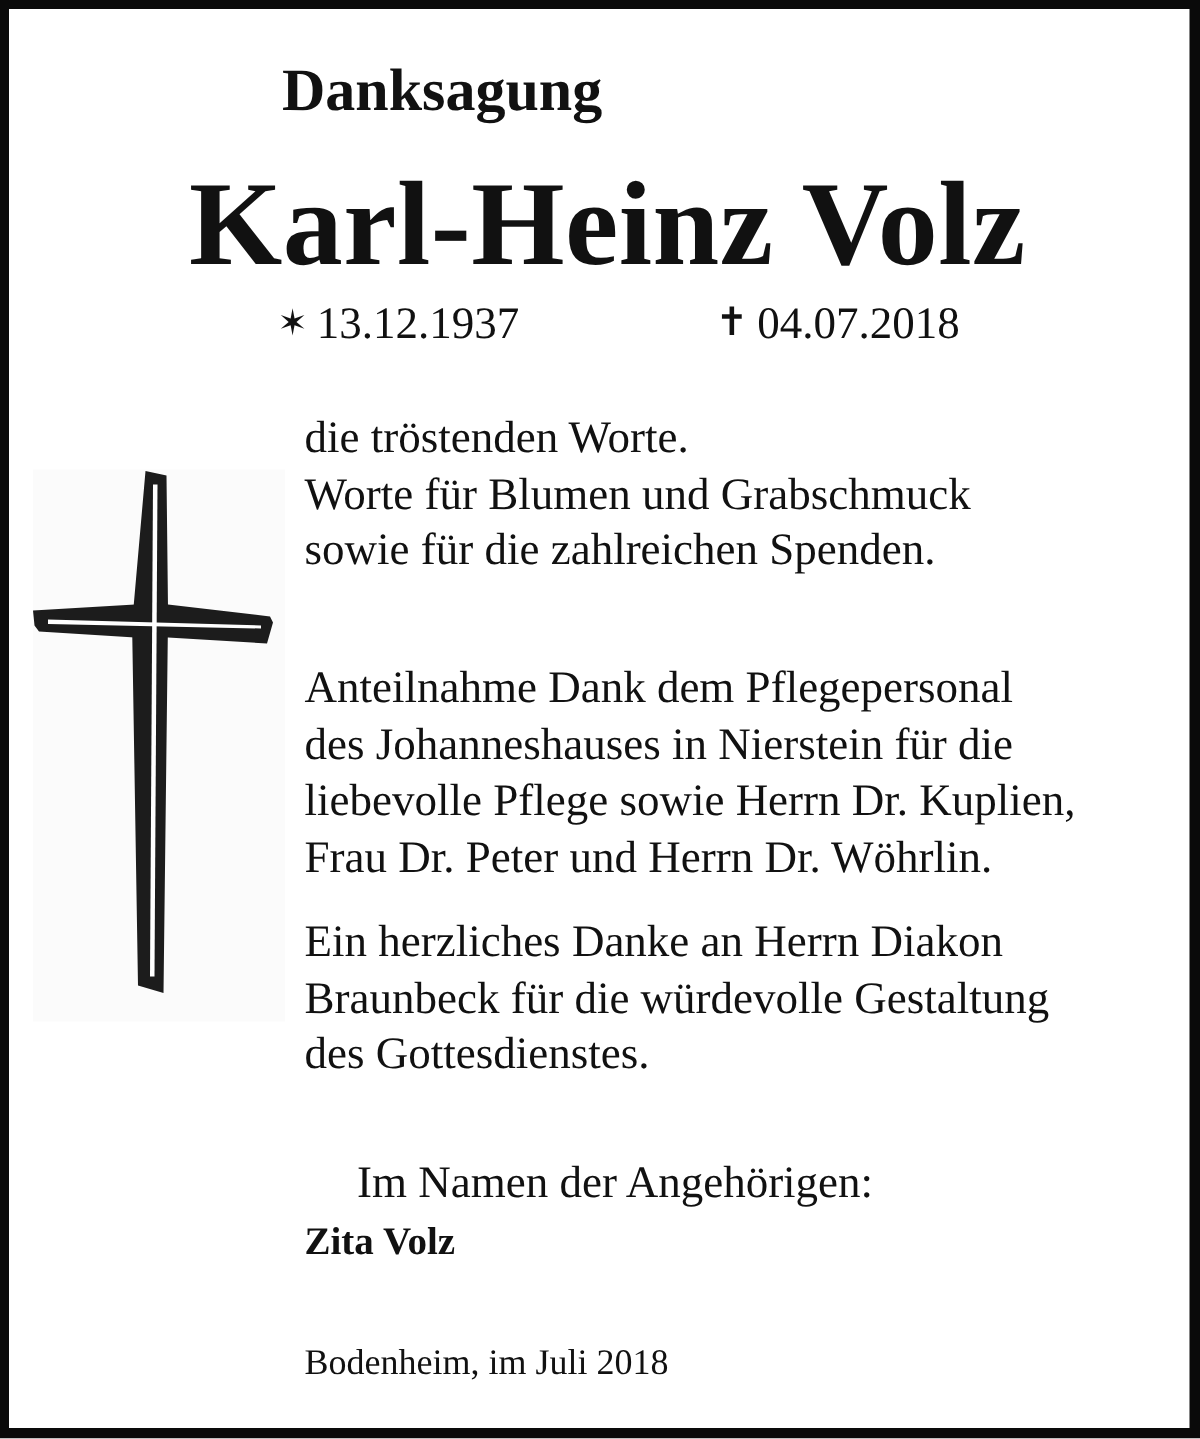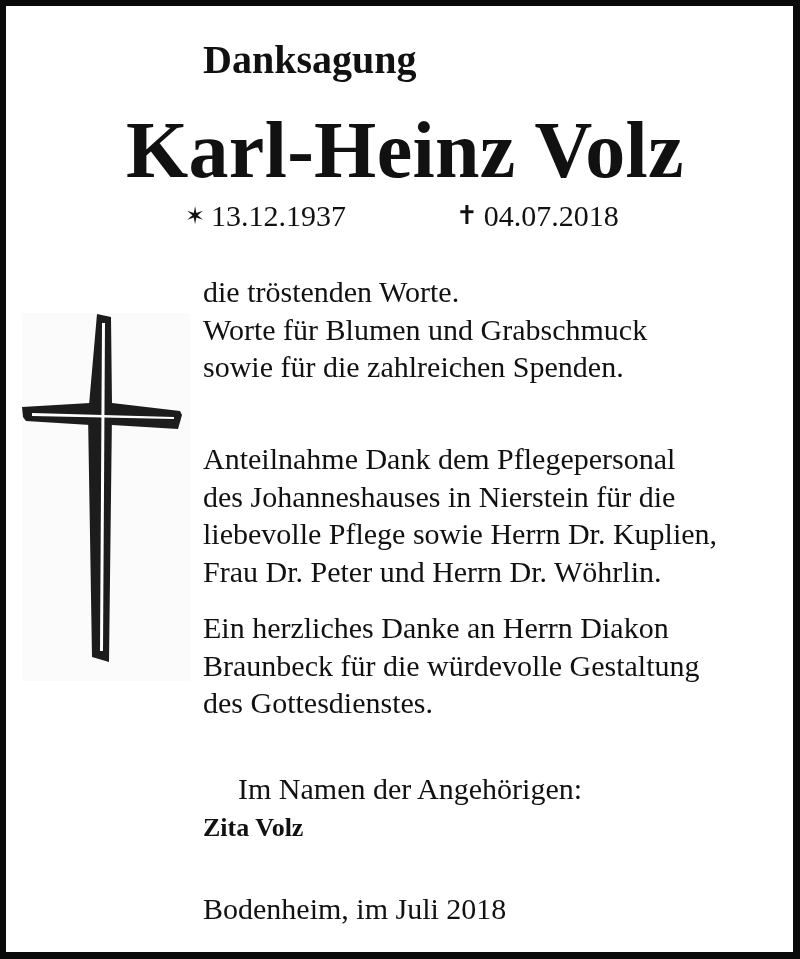--- a/index.html
+++ b/index.html
@@ -7,46 +7,46 @@
     .frame {
       position: absolute; left: 0; top: 0;
       width: 800px; height: 959px; box-sizing: border-box;
       border-style: solid; border-color: #0a0a0a;
       border-width: 6px 7px 7px 6px;
       background: #ffffff;
     }
     .serif { font-family: "Liberation Serif", "DejaVu Serif", serif; color: #111111; }
     .abs { position: absolute; white-space: nowrap; margin: 0; }
     .heading {
-      left: 203px; top: 36px;
+      left: 188px; top: 36px;
       font-size: 40px; font-weight: bold; line-height: 48px; font-family: Liberation Serif, serif;
     }
     .name {
       left: 126px; top: 104px;
       font-size: 80px; font-weight: bold; line-height: 92px;
       letter-spacing: 0.3px;
     }
     .dates { top: 198px; font-size: 30px; line-height: 36px; }
     .born { left: 185px; }
-    .died { left: 456px; }
+    .died { left: 477px; }
     .glyph { display: inline-block; margin-right: 6px; }
     .glyph-star { font-size: 24px; position: relative; top: -2px; }
     .glyph-cross { font-size: 26px; position: relative; top: -2px; }
 
     .para {
       left: 203px;
       font-size: 30px; line-height: 37.5px;
     }
     .para .line { display: block; }
     .p1 { top: 273px; }
     .p2 { top: 440px; }
     .p3 { top: 609px; }
     .sig-intro { left: 203px; top: 771px; font-size: 30px; line-height: 36px; margin-left: 35px; }
     .sig-name { left: 203px; top: 812px; font-size: 26px; font-weight: bold; line-height: 32px; }
-    .place-date { left: 203px; top: 891px; font-size: 30px; line-height: 36px; }
+    .place-date { left: 203px; top: 891px; font-size: 24px; line-height: 36px; }
 
     .cross-box {
       position: absolute; left: 22px; top: 313px;
       width: 168px; height: 368px;
       background: #fbfbfb;
     }
     .cross-box svg { position: absolute; left: 0; top: 0; }
   </style>
 </head>
 <body>

